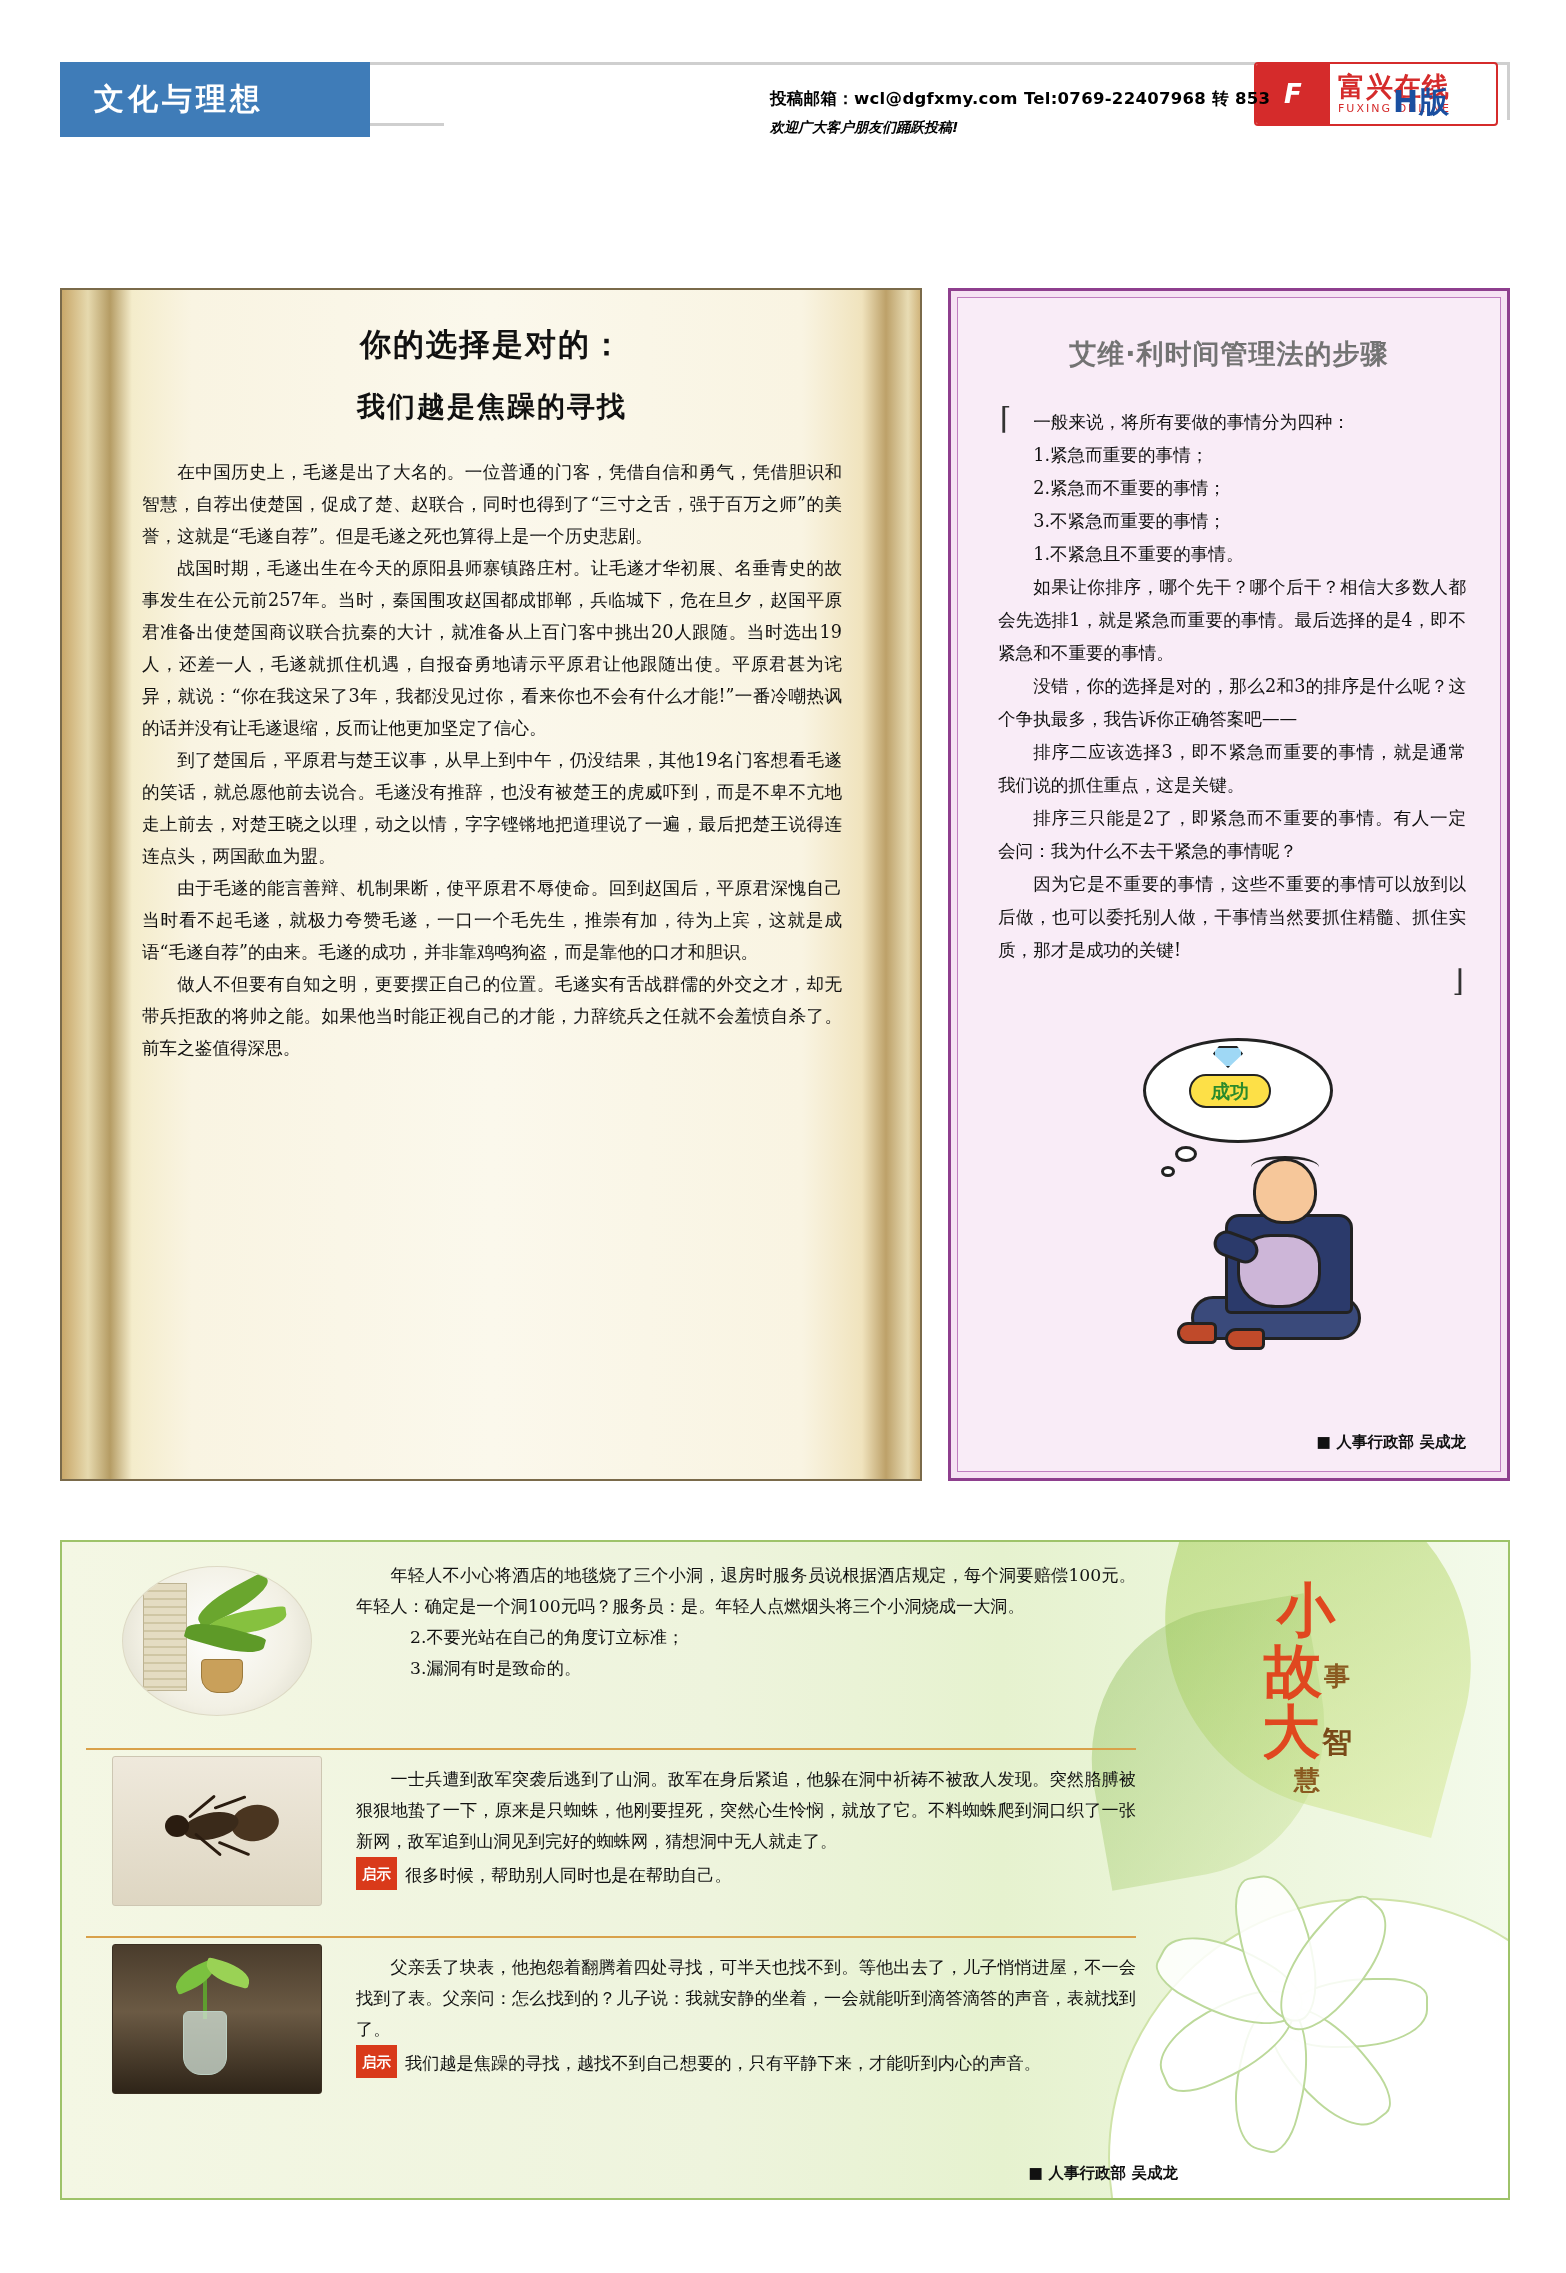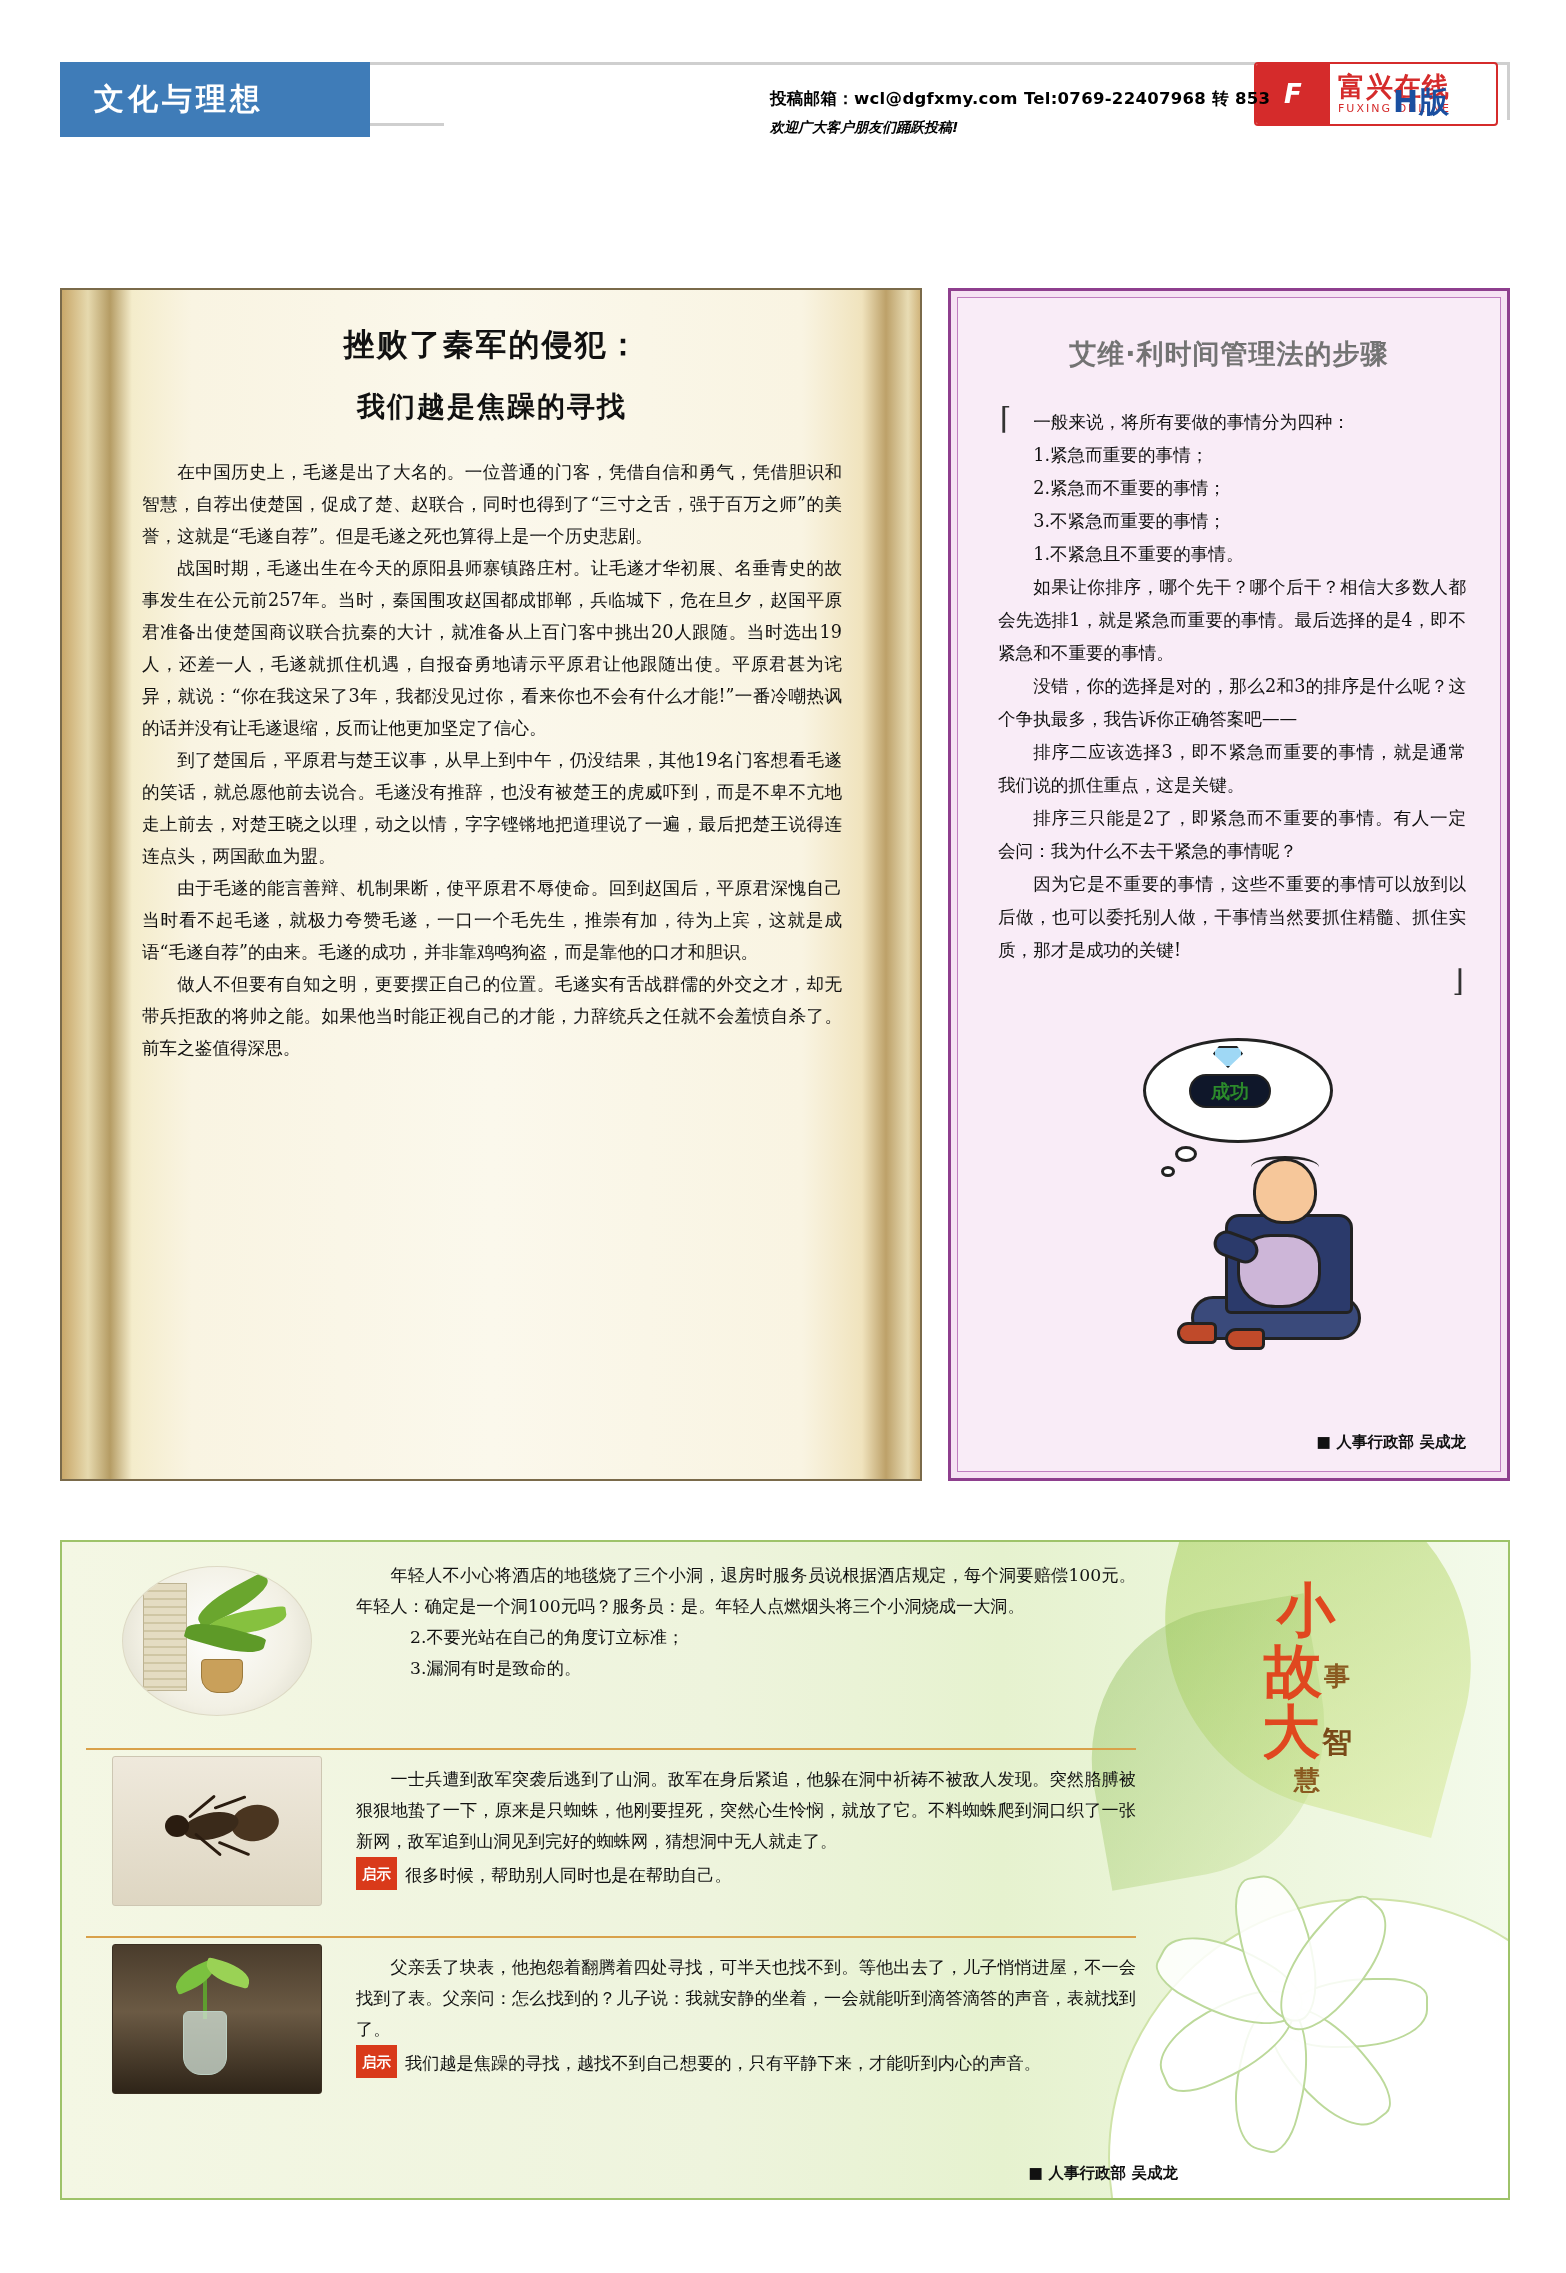--- a/index.html
+++ b/index.html
@@ -219,21 +219,21 @@
     left: 10px; top: 0;
     width: 190px; height: 105px;
     background: #fff;
     border: 3px solid #222;
     border-radius: 50% / 50%;
   }
   .bubble-t {
     position: absolute;
     left: 56px; top: 36px;
     width: 82px; height: 34px;
-    background: #0f172a;
+    background: #fde047;
     border: 2px solid #222;
     border-radius: 17px;
     text-align: center;
     font-size: 19px;
     font-weight: bold;
     color: #2b8a2b;
     line-height: 31px;
   }
   .gem {
     position: absolute;
@@ -452,21 +452,21 @@
         <div class="logo-en">FUXING ONLINE</div>
       </div>
     </div>
   </div>
   <div class="contact-line">投稿邮箱：wcl@dgfxmy.com   Tel:0769-22407968 转 853</div>
   <div class="welcome-line">欢迎广大客户朋友们踊跃投稿!</div>
   <div class="hban">H版</div>
 
   <div class="article">
     <div class="article-inner">
-      <div class="art-title1">挫败了秦军的侵犯：</div>
+      <div class="art-title1">你的选择是对的：</div>
       <div class="art-title2">我们越是焦躁的寻找</div>
       <div class="art-body">
         <p>在中国历史上，毛遂是出了大名的。一位普通的门客，凭借自信和勇气，凭借胆识和智慧，自荐出使楚国，促成了楚、赵联合，同时也得到了“三寸之舌，强于百万之师”的美誉，这就是“毛遂自荐”。但是毛遂之死也算得上是一个历史悲剧。</p>
         <p>战国时期，毛遂出生在今天的原阳县师寨镇路庄村。让毛遂才华初展、名垂青史的故事发生在公元前257年。当时，秦国围攻赵国都成邯郸，兵临城下，危在旦夕，赵国平原君准备出使楚国商议联合抗秦的大计，就准备从上百门客中挑出20人跟随。当时选出19人，还差一人，毛遂就抓住机遇，自报奋勇地请示平原君让他跟随出使。平原君甚为诧异，就说：“你在我这呆了3年，我都没见过你，看来你也不会有什么才能!”一番冷嘲热讽的话并没有让毛遂退缩，反而让他更加坚定了信心。</p>
         <p>到了楚国后，平原君与楚王议事，从早上到中午，仍没结果，其他19名门客想看毛遂的笑话，就总愿他前去说合。毛遂没有推辞，也没有被楚王的虎威吓到，而是不卑不亢地走上前去，对楚王晓之以理，动之以情，字字铿锵地把道理说了一遍，最后把楚王说得连连点头，两国歃血为盟。</p>
         <p>由于毛遂的能言善辩、机制果断，使平原君不辱使命。回到赵国后，平原君深愧自己当时看不起毛遂，就极力夸赞毛遂，一口一个毛先生，推崇有加，待为上宾，这就是成语“毛遂自荐”的由来。毛遂的成功，并非靠鸡鸣狗盗，而是靠他的口才和胆识。</p>
         <p>做人不但要有自知之明，更要摆正自己的位置。毛遂实有舌战群儒的外交之才，却无带兵拒敌的将帅之能。如果他当时能正视自己的才能，力辞统兵之任就不会羞愤自杀了。前车之鉴值得深思。</p>
       </div>
     </div>
   </div>

